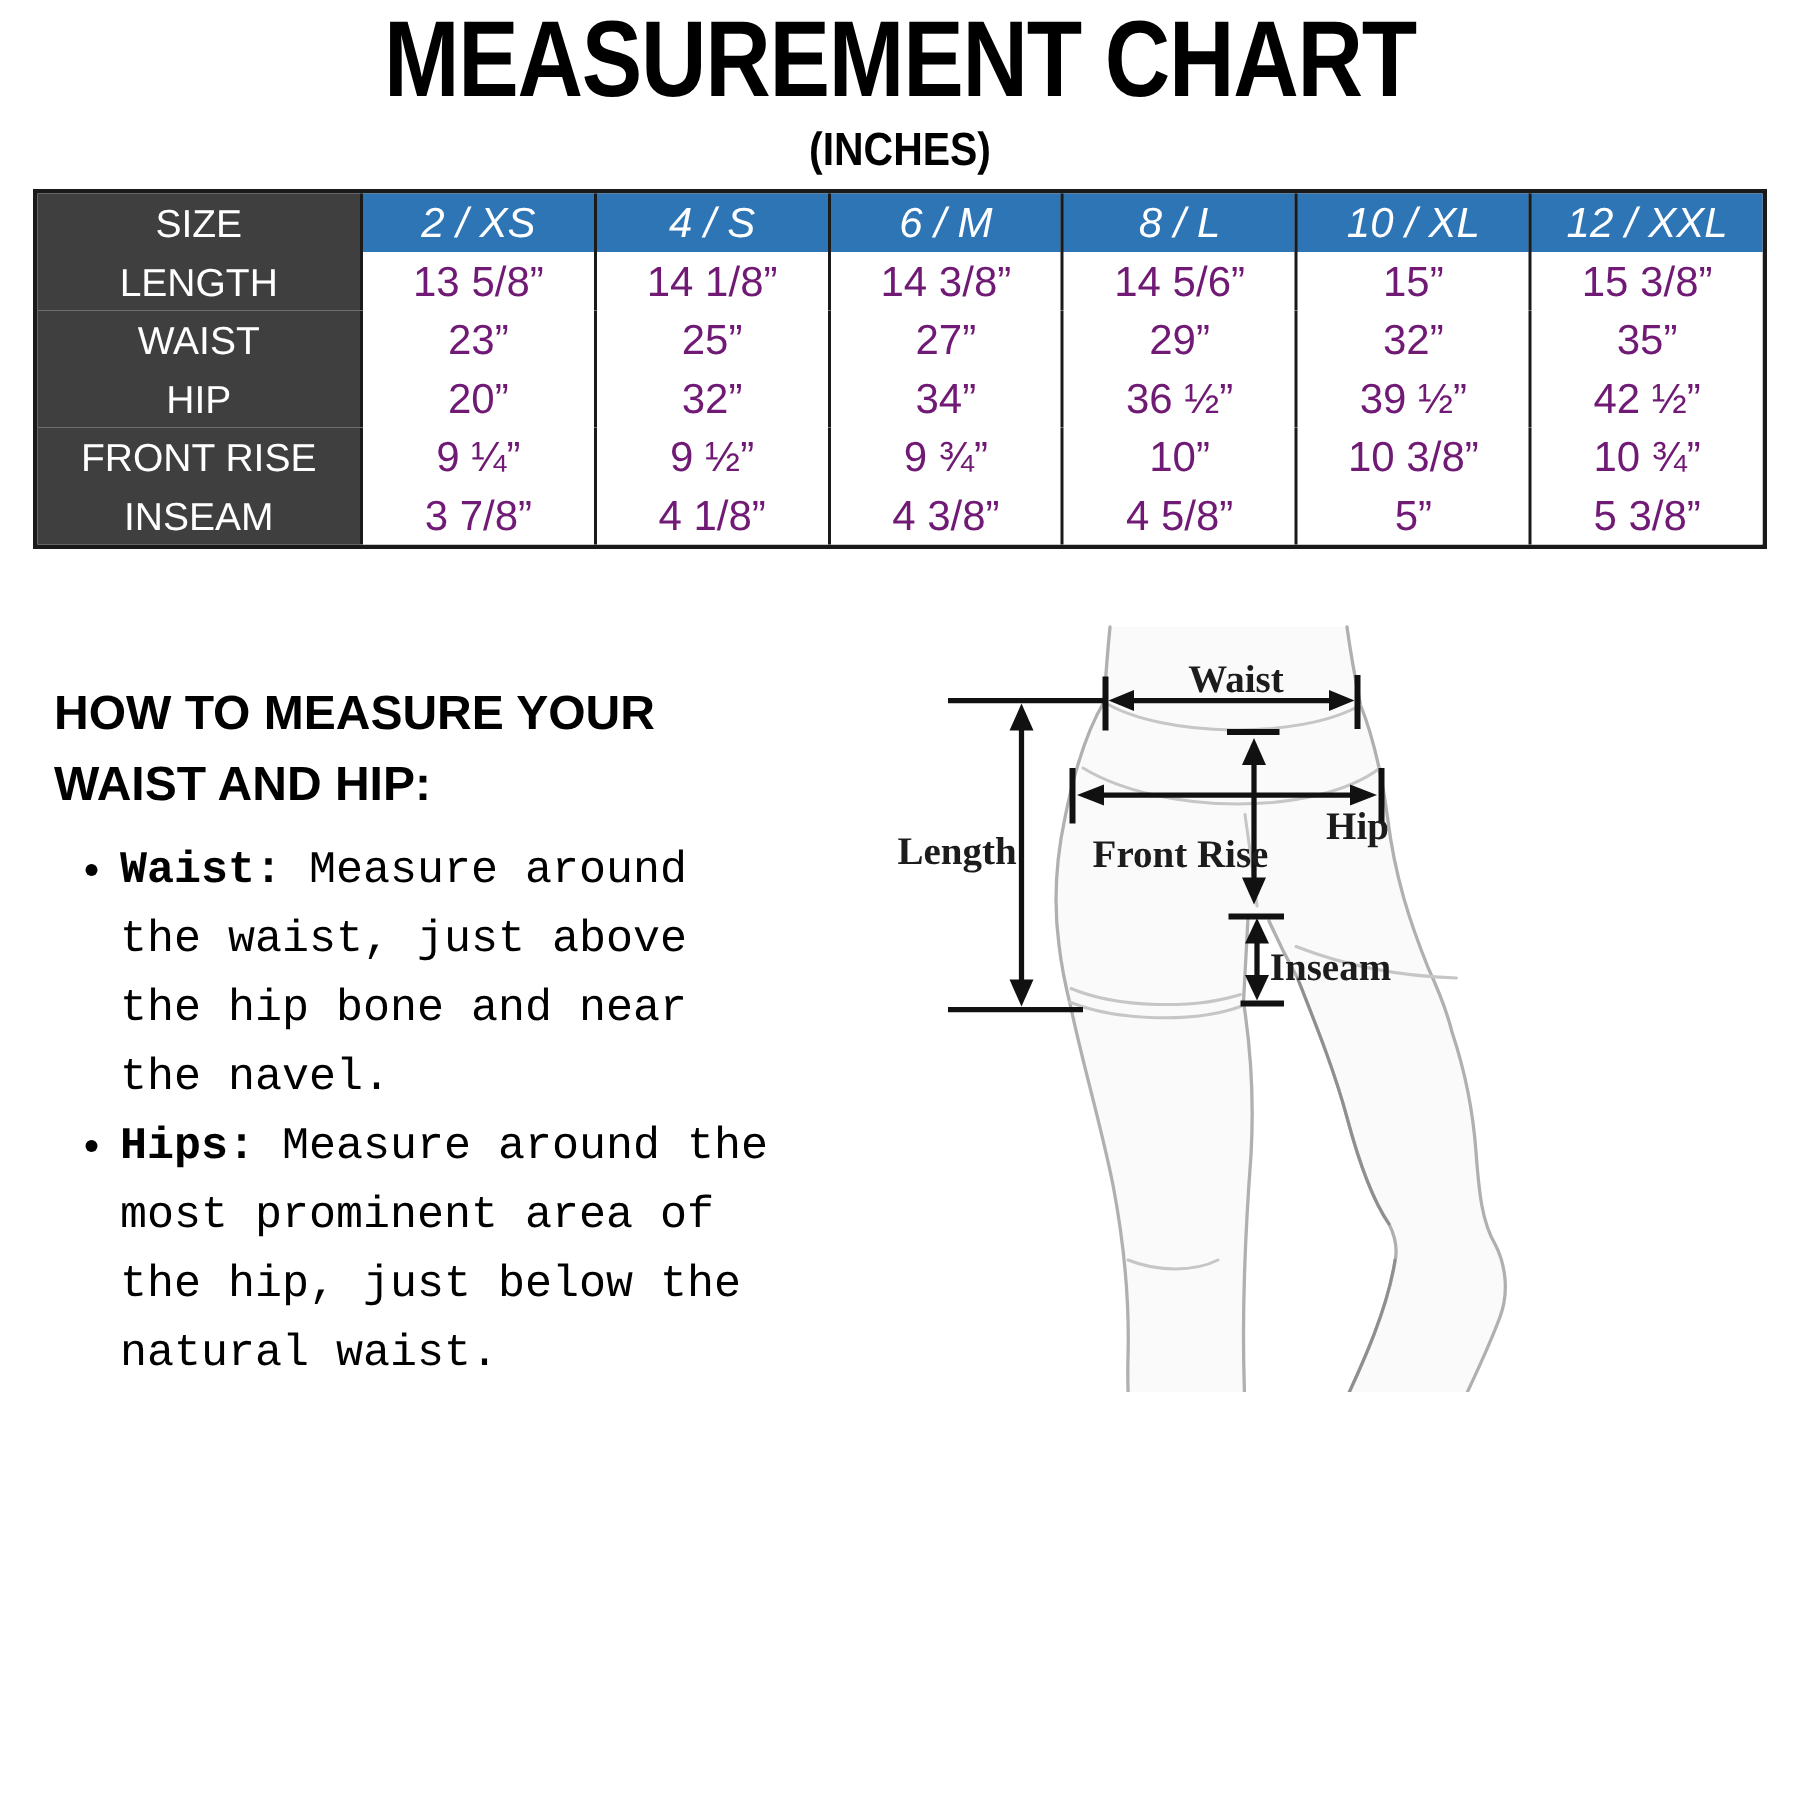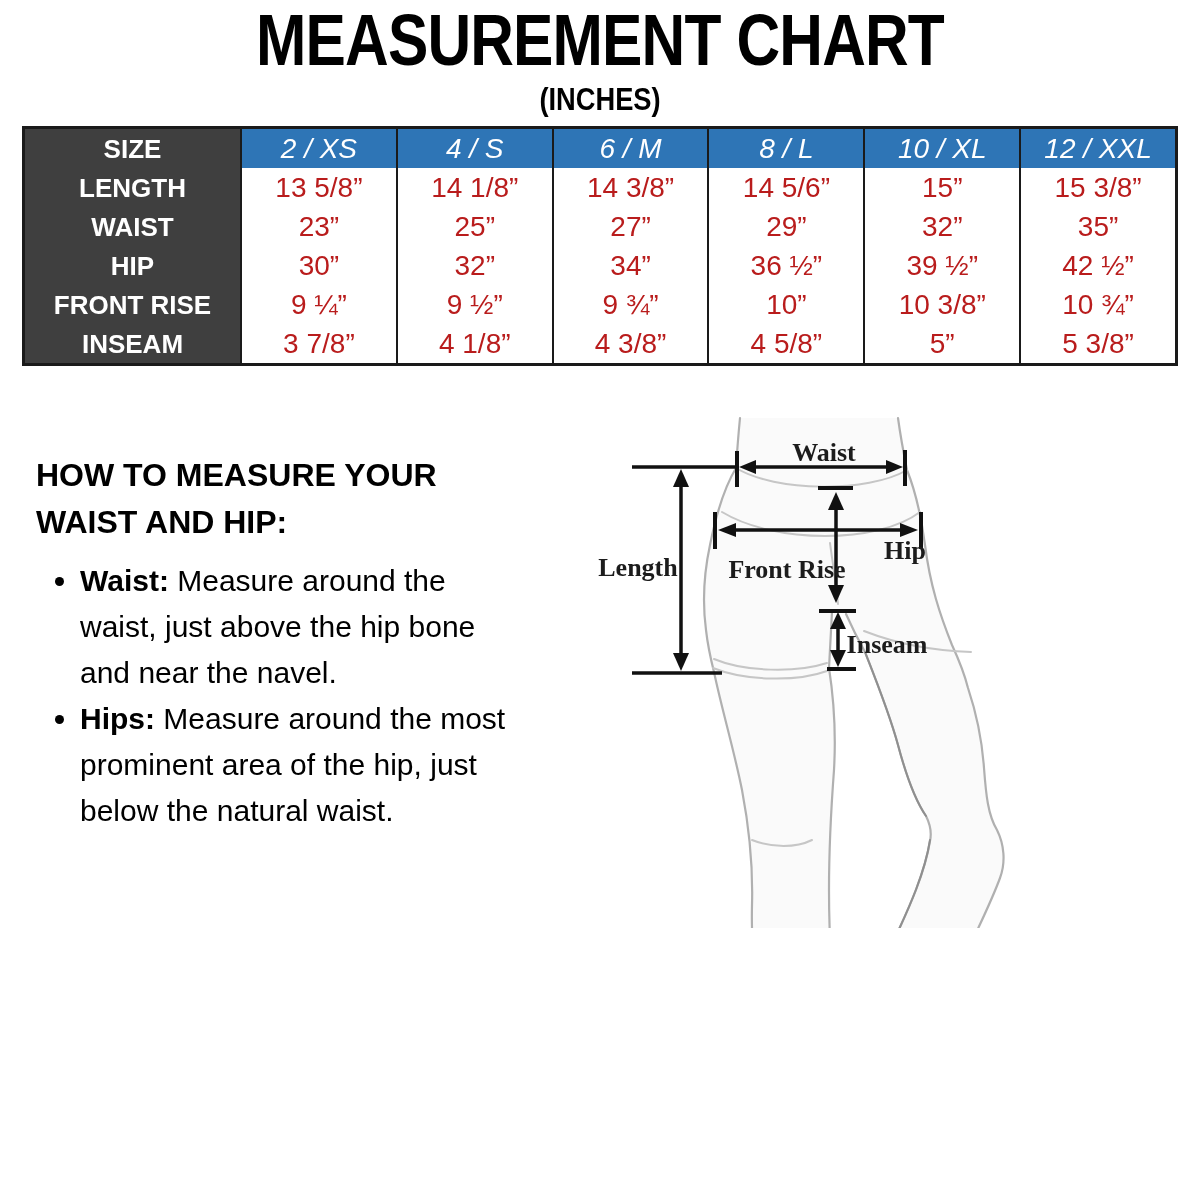--- a/index.html
+++ b/index.html
@@ -13,30 +13,30 @@
   .subtitle{position:absolute;top:82px;left:0;width:1200px;text-align:center;
             font-weight:bold;font-size:31px;transform:scaleX(0.88);white-space:nowrap;}
 
   
   .chart-table{position:absolute;left:22px;top:126px;width:1156px;height:240px;
                display:grid;grid-template-columns:215px repeat(6,1fr);
                grid-template-rows:repeat(6,1fr);
                border:3px solid #1a1a1a;background:#fff;box-sizing:border-box;}
   .cell{display:flex;align-items:center;justify-content:center;
         font-size:28px;line-height:1;border-left:2px solid #1a1a1a;box-sizing:border-box;
-        background:#fff;color:#b91c1c;}
-  .cell.lbl{border-left:none;background:#3f3f3f;color:#fff;font-weight:bold;font-size:26px;}
+        background:#fff;color:#701a75;}
+  .cell.lbl{border-left:none;background:#3f3f3f;color:#fff;font-weight:normal;font-size:26px;}
   .cell.head{background:#2e75b6;color:#fff;font-size:28px;font-style:italic;}
 
   
   .howto{position:absolute;left:36px;top:452px;width:560px;}
   .howto-heading{width:480px;font-weight:bold;font-size:32px;line-height:47px;}
   .howto-list{margin:12px 0 0 0;width:486px;padding-left:44px;box-sizing:border-box;
               font-size:30px;line-height:46px;}
-  .howto-list li{margin:0;padding:0;}
+  .howto-list li{margin:0;padding:0;font-family:Liberation Mono, monospace;}
   .howto-list b{font-weight:bold;}
 
   
   .figure-svg{position:absolute;left:598px;top:408px;}
   .fig-label{font-family:"Liberation Serif","DejaVu Serif",serif;font-weight:bold;
              font-size:26px;fill:#1c1c1c;}
   .sketch{stroke:#b0b0b0;stroke-width:2.2;fill:none;stroke-linecap:round;}
   .garment{stroke:#c6c6c6;stroke-width:2;fill:none;stroke-linecap:round;}
   .accent{stroke:#8f8f8f;stroke-width:2;fill:none;stroke-linecap:round;}
   .toe{stroke:#4a4a4a;stroke-width:3;fill:none;stroke-linecap:round;}
@@ -72,21 +72,21 @@
 
     <div class="cell lbl">WAIST</div>
     <div class="cell">23”</div>
     <div class="cell">25”</div>
     <div class="cell">27”</div>
     <div class="cell">29”</div>
     <div class="cell">32”</div>
     <div class="cell">35”</div>
 
     <div class="cell lbl">HIP</div>
-    <div class="cell">30”</div>
+    <div class="cell">20”</div>
     <div class="cell">32”</div>
     <div class="cell">34”</div>
     <div class="cell">36 ½”</div>
     <div class="cell">39 ½”</div>
     <div class="cell">42 ½”</div>
 
     <div class="cell lbl">FRONT RISE</div>
     <div class="cell">9 ¼”</div>
     <div class="cell">9 ½”</div>
     <div class="cell">9 ¾”</div>

